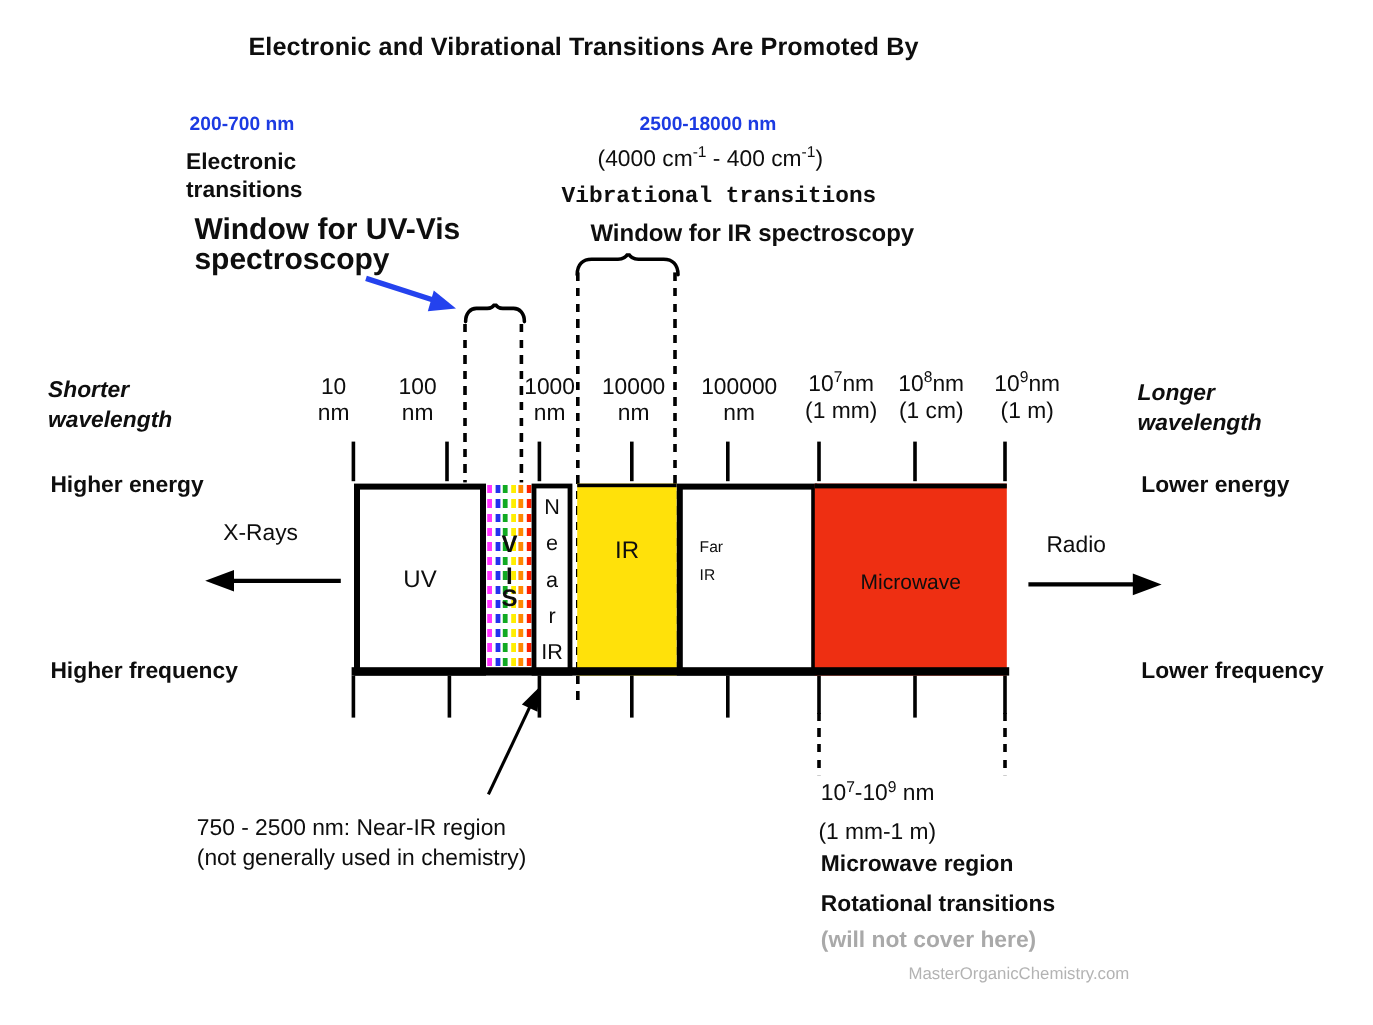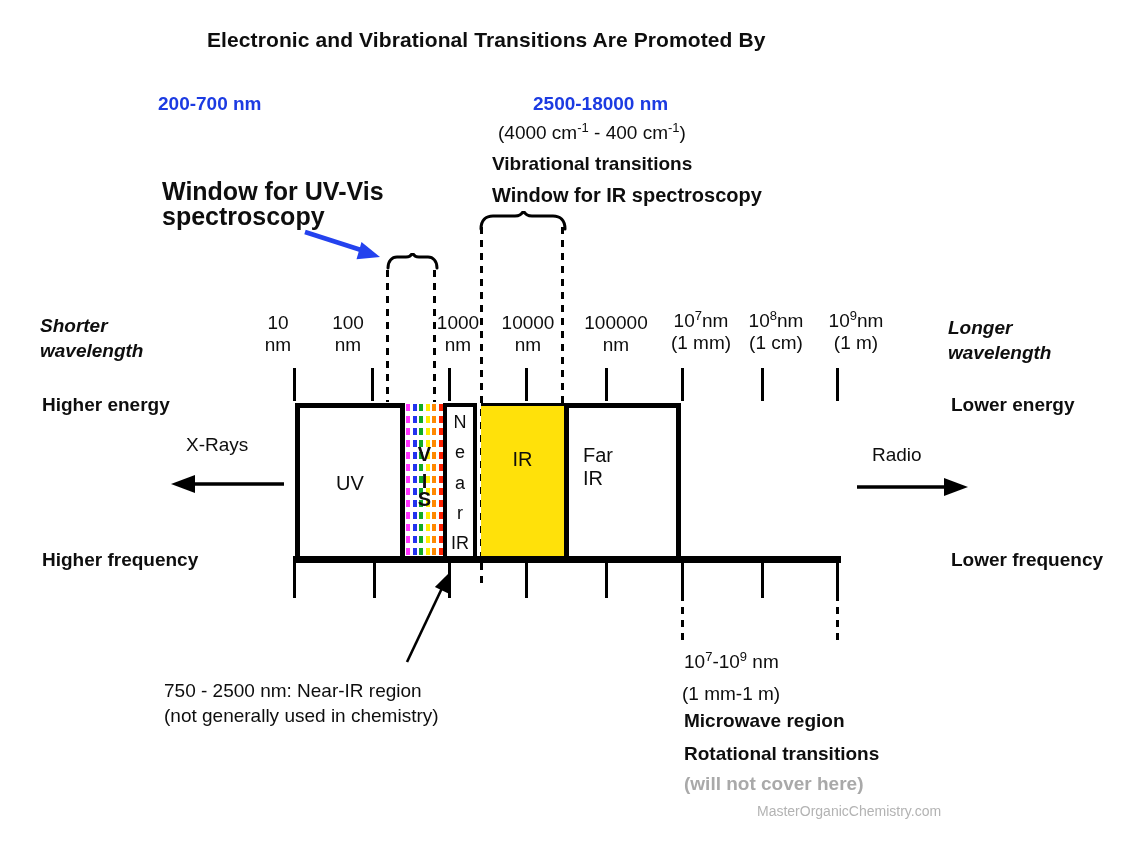--- a/index.html
+++ b/index.html
@@ -5,21 +5,21 @@
   html,body{margin:0;padding:0;background:#fff;}
   #stage{position:relative;width:1144px;height:854px;background:#fff;overflow:hidden;
          font-family:"Liberation Sans","DejaVu Sans",sans-serif;color:#0e0e0e;}
   .abs{position:absolute;}
   .pre{white-space:pre-line;}
   .b{font-weight:bold;}
   .bi{font-weight:bold;font-style:italic;}
   .blue{color:var(--accent-blue);}
   .title{font-size:21px;font-weight:bold;line-height:26px;letter-spacing:.1px;}
   .t19{font-size:19px;line-height:23px;}
-  .t20{font-size:19px;line-height:24px;}
+  .t20{font-size:16px;line-height:24px;}
   .win{font-size:20px;line-height:25px;font-weight:bold;}
   sup.sp{font-size:13px;line-height:0;}
   .scale-label{font-size:19px;line-height:22px;text-align:center;width:120px;}
   .tick{position:absolute;width:3px;background:#000;}
   .vdash{position:absolute;width:3px;
          background:repeating-linear-gradient(to bottom,#000 0 7px,transparent 7px 13px);}
   .box{position:absolute;box-sizing:border-box;background:#fff;border:5px solid #000;}
   .region-label{font-size:20px;}
   .vis-strip{position:absolute;left:406px;top:404px;width:37px;height:156px;
              display:flex;justify-content:space-between;}
@@ -42,28 +42,30 @@
 </head>
 <body>
 
 <div id="stage">
 
   <div class="abs title" style="left:207px;top:27px;">
     <div>Electronic and Vibrational Transitions Are Promoted By</div>
   </div>
 
   <div class="abs t20 b blue" style="left:158px;top:92px;">200-700 nm</div>
+  <div class="abs t19 b pre" style="left:155px;top:124px;">Electronic
+transitions</div>
   <div class="abs win pre" style="left:162px;top:179px;font-size:25px;">Window for UV-Vis
 spectroscopy</div>
 
   <div class="abs t20 b blue" style="left:533px;top:92px;">2500-18000 nm</div>
   <div class="abs t19" style="left:498px;top:121px;">
     <span>(4000 cm</span><sup class="sp">-1</sup><span> - 400 cm</span><sup class="sp">-1</sup><span>)</span>
   </div>
-  <div class="abs t19 b" style="left:492px;top:152px;">Vibrational transitions</div>
+  <div class="abs t19 b" style="left:468px;top:152px;font-family:Liberation Mono, monospace;">Vibrational transitions</div>
   <div class="abs win" style="left:492px;top:183px;">Window for IR spectroscopy</div>
 
   <svg class="abs" style="left:478px;top:211px;" width="90" height="20">
     <path d="M3,18 C3,9 8,5 15,5 L37,5 C42,5 44,3 45.5,0 C47,3 49,5 54,5 L75,5 C82,5 87,9 87,18" stroke="#000" stroke-width="3" fill="none" stroke-linecap="round"></path>
   </svg>
   <svg class="abs" style="left:386px;top:253px;" width="54" height="17">
     <path d="M2,15 C2,8 6,4 11,4 L20,4 C24,4 25.5,2 26.5,0 C27.5,2 29,4 33,4 L42,4 C47,4 51,8 51,15" stroke="#000" stroke-width="3" fill="none" stroke-linecap="round"></path>
   </svg>
 
   <svg class="abs" style="left:300px;top:224px;" width="85" height="42">
@@ -152,24 +154,27 @@
     <span>a</span>
     <span>r</span>
     <span>IR</span>
   </div>
 
   <div class="ir-box">
     <div class="region-label" style="position:absolute;left:0;top:42px;width:100%;text-align:center;">IR</div>
   </div>
 
   <div class="box" style="left:564px;top:403px;width:117px;height:160px;">
-    <div class="pre" style="position:absolute;left:14px;top:36px;font-size:20px;line-height:23px;">Far
+    <div class="pre" style="position:absolute;left:14px;top:36px;font-size:13px;line-height:23px;">Far
 IR</div>
   </div>
 
+  <div class="micro-box">
+    <span>Microwave</span>
+  </div>
 
   <div class="abs" style="left:293px;top:556px;width:548px;height:7px;background:#000;"></div>
 
   <div class="tick" style="left:293px;top:563px;height:35px;"></div>
   <div class="tick" style="left:373px;top:563px;height:35px;"></div>
   <div class="tick" style="left:448px;top:563px;height:35px;"></div>
   <div class="tick" style="left:525px;top:563px;height:35px;"></div>
   <div class="tick" style="left:605px;top:563px;height:35px;"></div>
   <div class="tick" style="left:681px;top:563px;height:32px;"></div>
   <div class="tick" style="left:761px;top:563px;height:35px;"></div>

